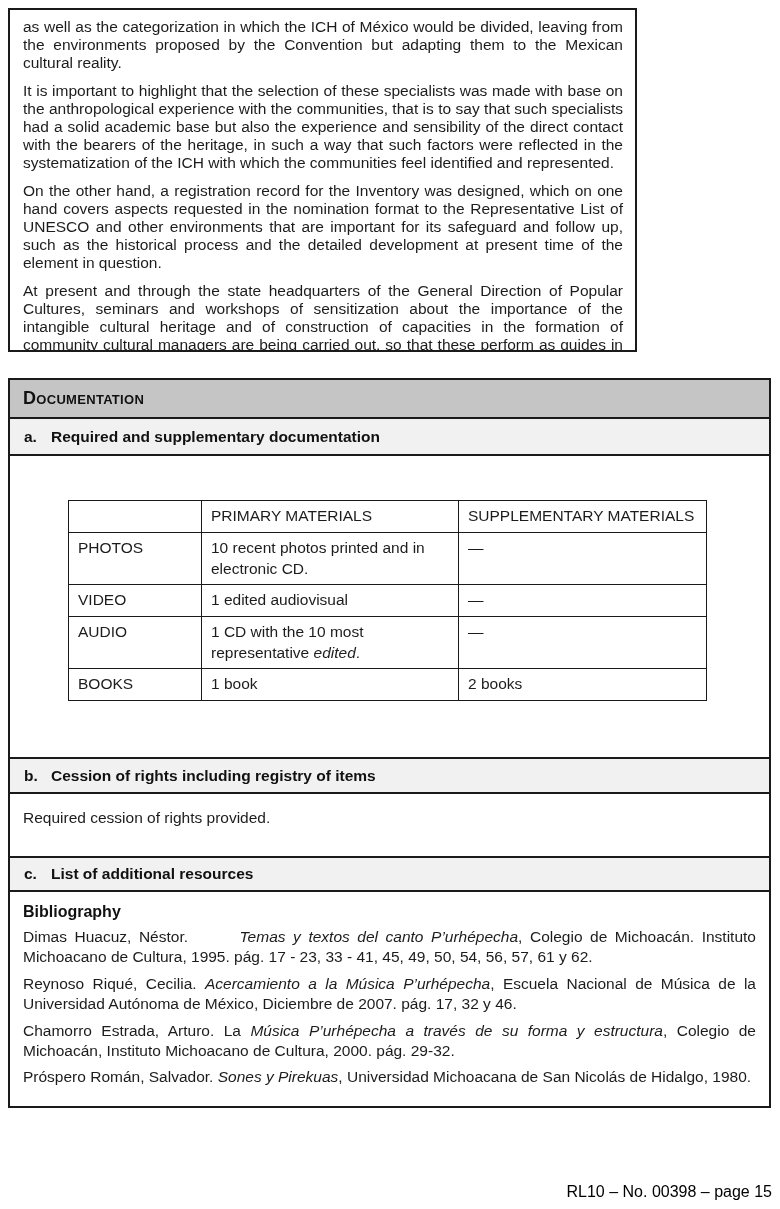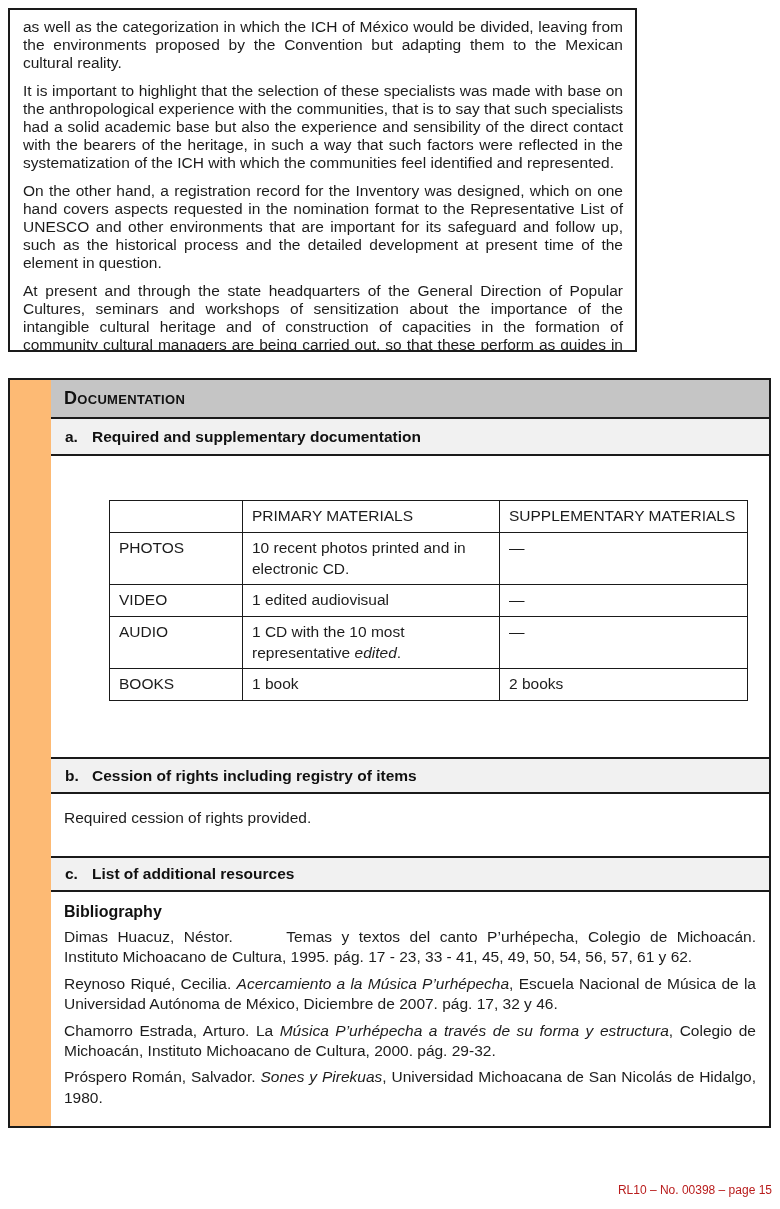--- a/index.html
+++ b/index.html
@@ -29,21 +29,20 @@
     text-align: justify;
   }
 
   
   .doc-box {
     position: absolute;
     left: 8px; top: 378px;
     width: 763px;
     border: 2px solid #1a1a1a;
     background: #fdba74;
-    padding-left: 41px;
   }
   .sec-header {
     height: 39px;
     background: #c5c5c5;
     border-bottom: 2px solid #1a1a1a;
     display: flex; align-items: center;
     padding-left: 13px;
   }
   .sec-title {
     font-variant: small-caps;
@@ -119,22 +118,22 @@
     margin: 6px 0;
     font-size: 15.5px;
     line-height: 20.4px;
     text-align: justify;
   }
   .biblio p.stretch { text-align-last: justify; }
 
   .footer {
     position: absolute;
     right: 8px; top: 1183px;
-    font-size: 12px;
-    color: #b91c1c;
+    font-size: 16px;
+    color: #000000;
   }
 </style>
 </head>
 <body>
 
 <div class="page">
 
   <div class="intro-box">
     <p>as well as the categorization in which the ICH of México would be divided, leaving from the environments proposed by the Convention but adapting them to the Mexican cultural reality.</p>
     <p>It is important to highlight that the selection of these specialists was made with base on the anthropological experience with the communities, that is to say that such specialists had a solid academic base but also the experience and sensibility of the direct contact with the bearers of the heritage, in such a way that such factors were reflected in the systematization of the ICH with which the communities feel identified and represented.</p>
@@ -201,21 +200,21 @@
       <span>Required cession of rights provided.</span>
     </div>
 
     <div class="sub-header sub-c">
       <span class="sub-label">c.</span>
       <span class="sub-title">List of additional resources</span>
     </div>
 
     <div class="biblio">
       <h3>Bibliography</h3>
-      <p><span>Dimas Huacuz, Néstor. </span><span style=" margin-left: 44px;">Temas y textos del canto P’urhépecha</span><span>, Colegio de Michoacán. Instituto Michoacano de Cultura, 1995. pág. 17 - 23, 33 - 41, 45, 49, 50, 54, 56, 57, 61 y 62.</span></p>
+      <p><span>Dimas Huacuz, Néstor. </span><span style="font-style: italic; margin-left: 44px;">Temas y textos del canto P’urhépecha</span><span>, Colegio de Michoacán. Instituto Michoacano de Cultura, 1995. pág. 17 - 23, 33 - 41, 45, 49, 50, 54, 56, 57, 61 y 62.</span></p>
       <p><span>Reynoso Riqué, Cecilia. </span><span style="font-style: italic;">Acercamiento a la Música P’urhépecha</span><span>, Escuela Nacional de Música de la Universidad Autónoma de México, Diciembre de 2007. pág. 17, 32 y 46.</span></p>
       <p><span>Chamorro Estrada, Arturo. La </span><span style="font-style: italic;">Música P’urhépecha a través de su forma y estructura</span><span>, Colegio de Michoacán, Instituto Michoacano de Cultura, 2000. pág. 29-32.</span></p>
       <p><span>Próspero Román, Salvador. </span><span style="font-style: italic;">Sones y Pirekuas</span><span>, Universidad Michoacana de San Nicolás de Hidalgo, 1980.</span></p>
     </div>
 
   </div>
 
   <div class="footer">RL10 – No. 00398 – page 15</div>
 
 </div>

